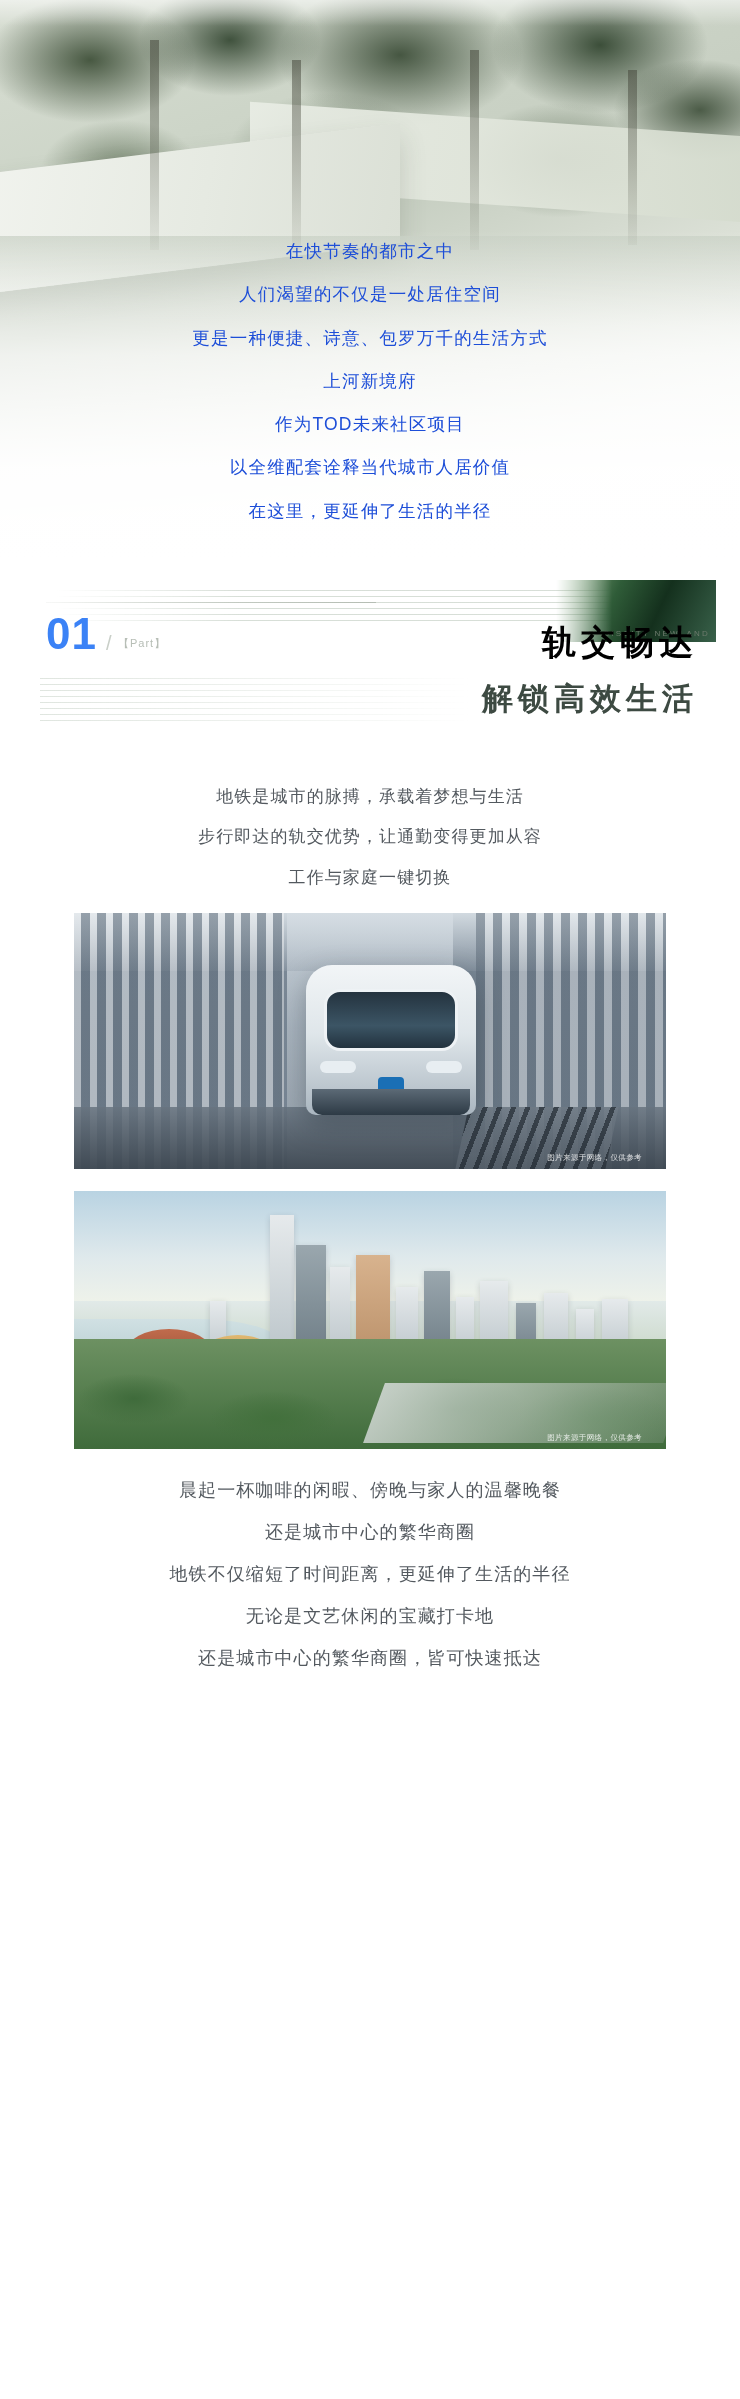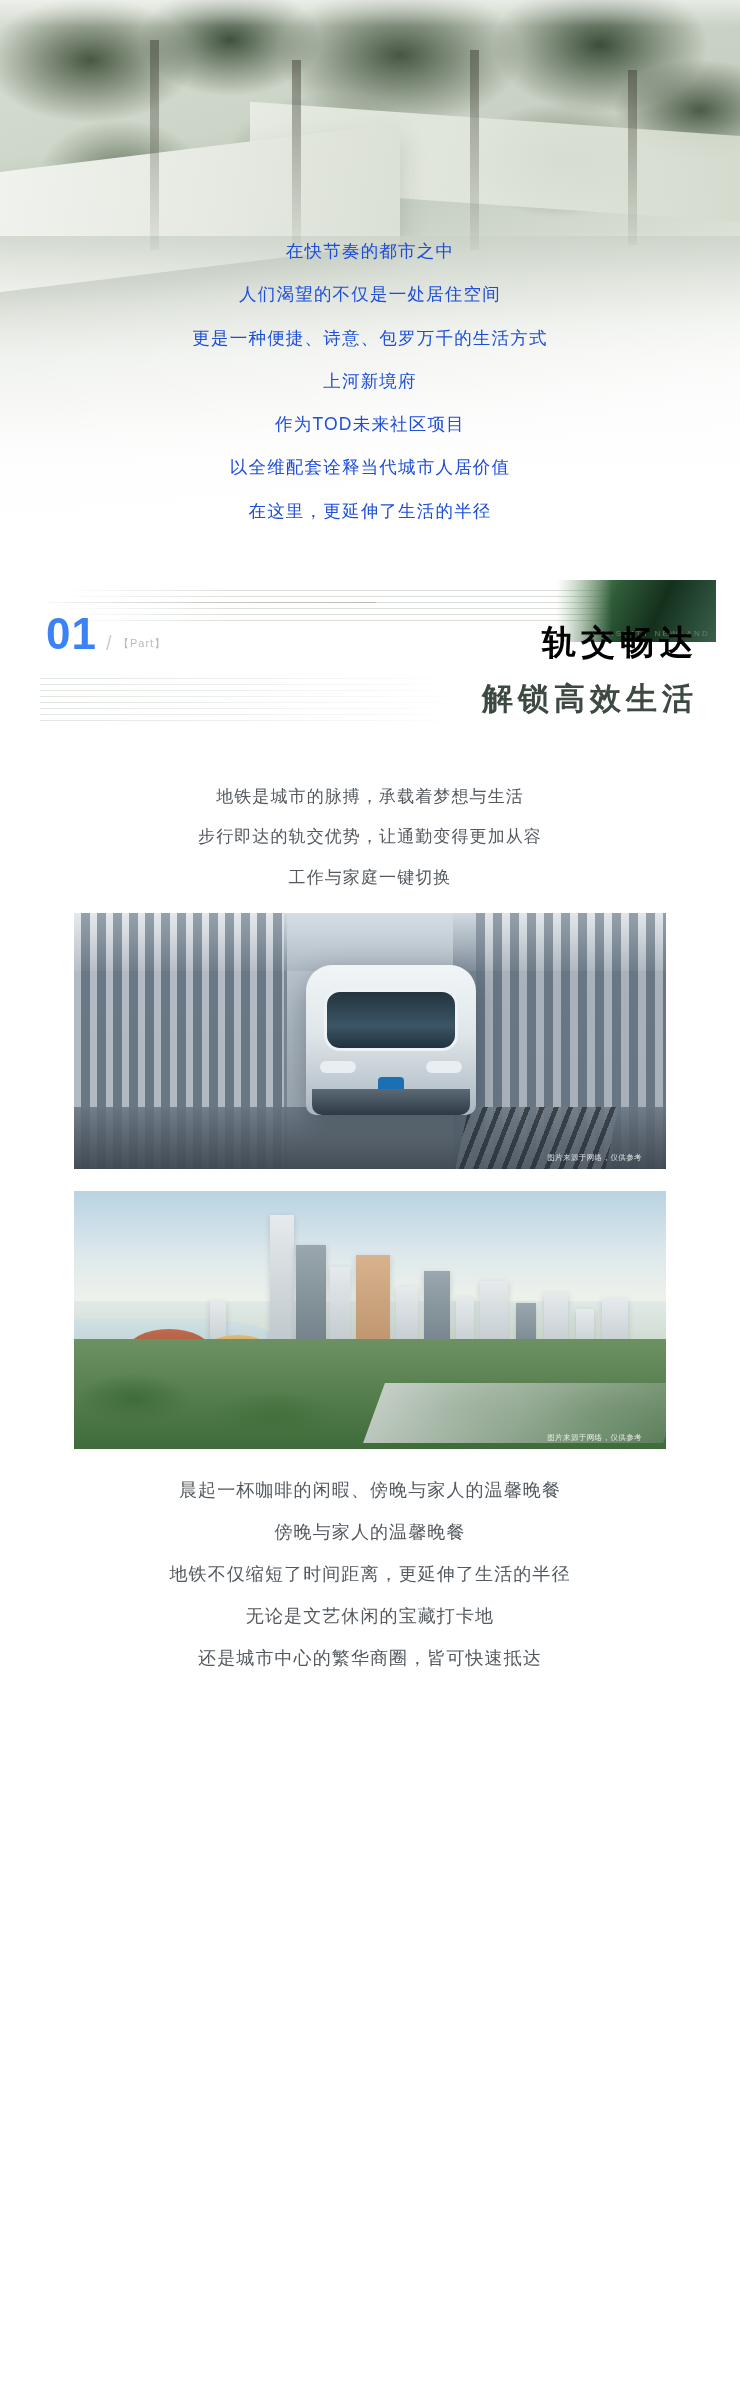--- a/index.html
+++ b/index.html
@@ -493,19 +493,19 @@
     <div class="dome red" style="left:52px; width:86px; height:46px;"></div>
     <div class="dome gold" style="left:128px; width:72px; height:40px;"></div>
 
     <div class="city-green"></div>
     <div class="city-road"></div>
     <div class="photo-caption">图片来源于网络，仅供参考</div>
   </div>
 
   <div class="copy bottom-copy">
     <p>晨起一杯咖啡的闲暇、傍晚与家人的温馨晚餐</p>
-    <p>傍晚与家人的温馨晚餐</p>
+    <p>还是城市中心的繁华商圈</p>
     <p>地铁不仅缩短了时间距离，更延伸了生活的半径</p>
     <p>无论是文艺休闲的宝藏打卡地</p>
     <p>还是城市中心的繁华商圈，皆可快速抵达</p>
   </div>
 
 </div>
 
 </body></html>

